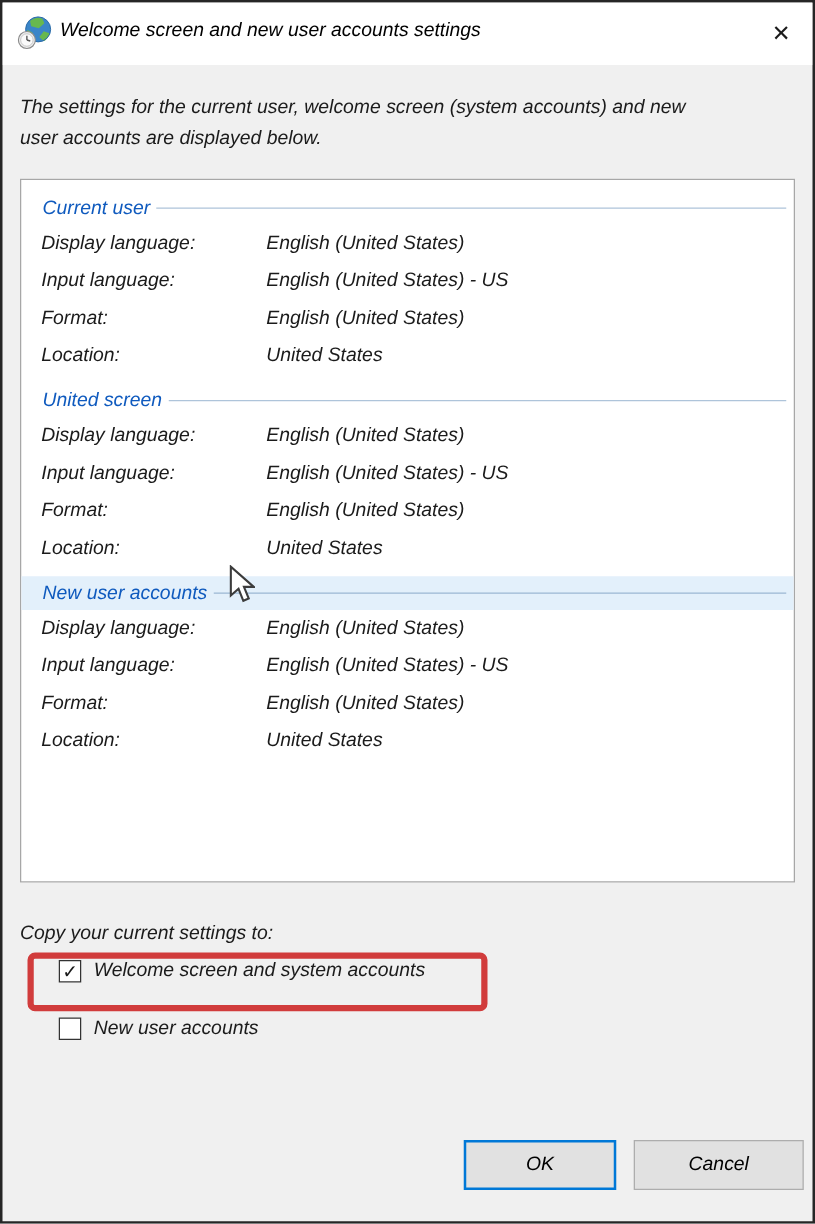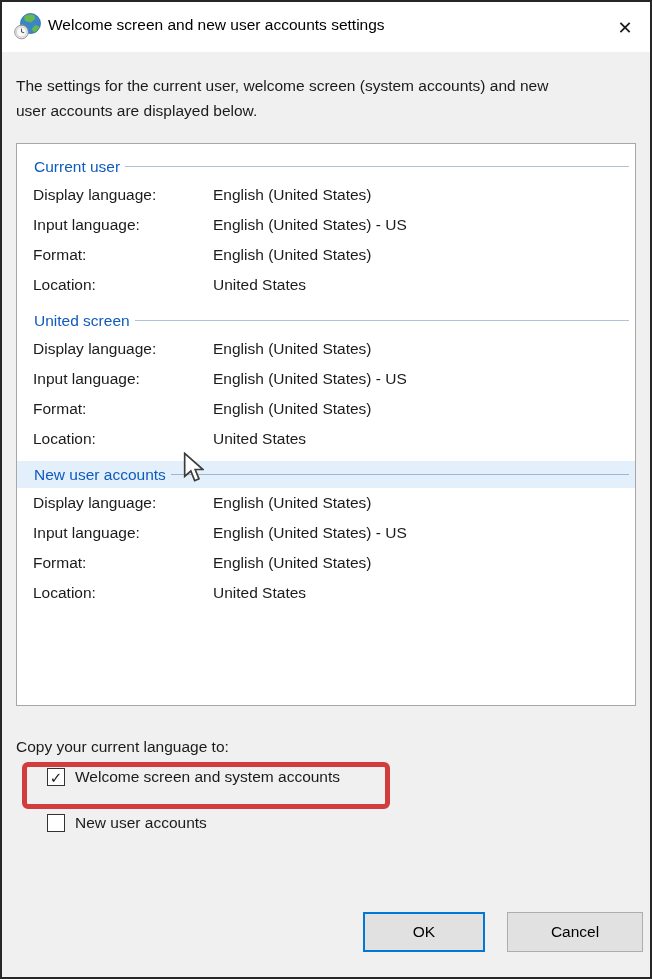--- a/index.html
+++ b/index.html
@@ -6,21 +6,21 @@
     --titlebar-bg:#ffffff; --body-bg:#f0f0f0; --panel-border:#a7a7a7;
     --header-blue:#0f5abe; --header-line:#aec4da; --highlight-bg:#e3f0fb;
     --text:#1b1b1b; --annotation-red:#d13c3c; --ok-border:#0078d7;
     --button-bg:#e1e1e1; --button-border:#adadad; --window-border:#262626;
   }
   *{margin:0;padding:0;box-sizing:border-box;}
   html,body{background:#fff;}
   body{font-family:"Liberation Sans","DejaVu Sans",sans-serif;color:var(--text);}
   .window{
     position:relative;width:652px;height:979px;
-    border:2px solid var(--window-border);background:var(--body-bg);overflow:hidden;
+    border:2px solid var(--window-border);background:var(--body-bg);overflow:hidden;font-style:italic;
   }
   
   .titlebar{position:absolute;left:0;top:0;width:100%;height:50px;background:var(--titlebar-bg);}
   .app-icon{position:absolute;left:12px;top:10px;width:28px;height:28px;}
   .title-text{position:absolute;left:46px;top:14px;font-size:15.5px;color:#000;white-space:nowrap;}
   .close-btn{
     position:absolute;right:8px;top:8px;width:34px;height:34px;display:flex;
     align-items:center;justify-content:center;font-size:18px;color:#1a1a1a;cursor:default;
     font-family:"DejaVu Sans",sans-serif;font-weight:300;
   }
@@ -55,21 +55,21 @@
     font-size:15px;color:#1a1a1a;line-height:1;
   }
   .check-label{margin-left:10px;font-size:15.5px;white-space:nowrap;}
   
   .btn{
     position:absolute;top:910px;height:40px;background:var(--button-bg);
     border:1px solid var(--button-border);font-size:15.5px;color:#000;
     display:flex;align-items:center;justify-content:center;
     font-family:"Liberation Sans","DejaVu Sans",sans-serif;
   }
-  .btn.ok{left:361px;width:122px;border:2px solid var(--ok-border);}
+  .btn.ok{left:369px;width:122px;border:2px solid var(--ok-border);}
   .btn.cancel{left:505px;width:136px;}
   
   .cursor{position:absolute;left:181px;top:450px;pointer-events:none;}
 </style>
 </head>
 <body>
 
 <div class="window">
 
   <div class="titlebar">
@@ -159,21 +159,21 @@
         <span class="row-value">English (United States)</span>
       </div>
       <div class="row">
         <span class="row-label">Location:</span>
         <span class="row-value">United States</span>
       </div>
     </div>
 
   </div>
 
-  <div class="copy-heading">Copy your current language to:</div>
+  <div class="copy-heading">Copy your current settings to:</div>
 
   <div class="check-row r1">
     <span class="checkbox">
         <span>✓</span>
       </span>
     <span class="check-label">Welcome screen and system accounts</span>
   </div>
 
   <div class="check-row r2">
     <span class="checkbox"></span>

